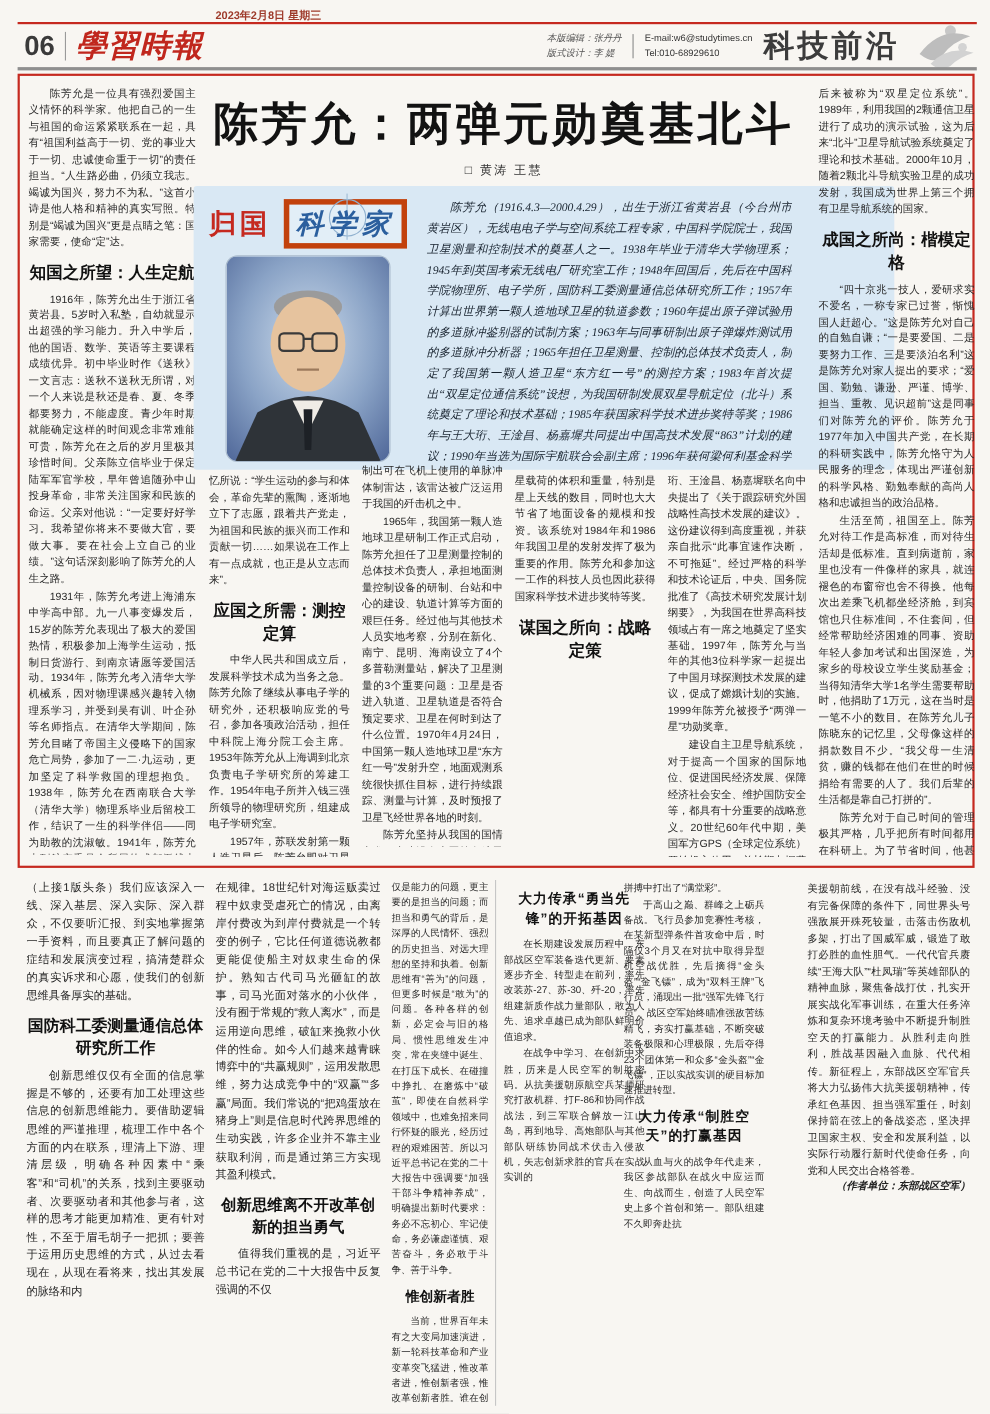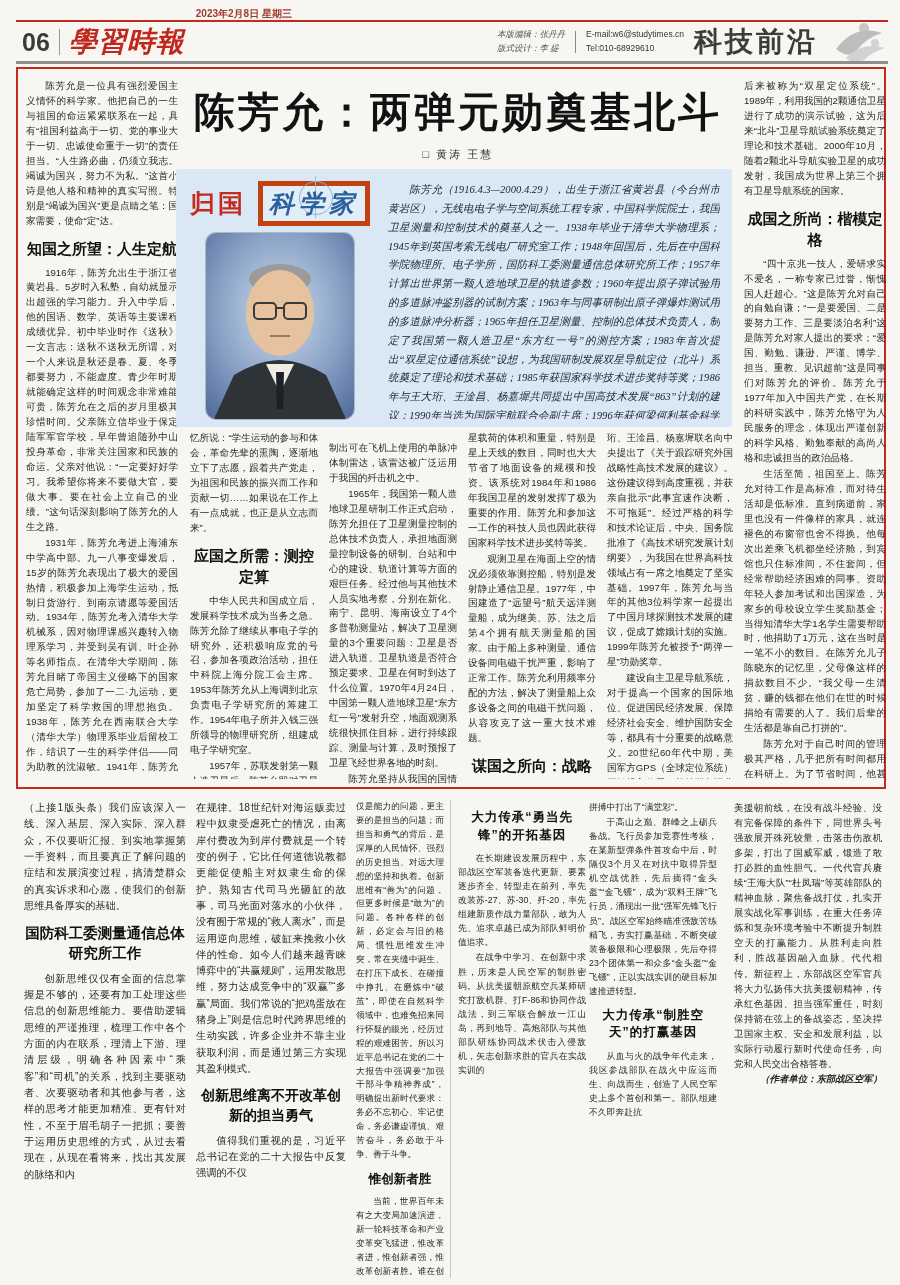--- a/index.html
+++ b/index.html
@@ -21,21 +21,21 @@
   .contact-block{font-size:8.5px;color:#333;line-height:1.6;}
   .vline2{width:1px;height:22px;background:#8a8a8a;}
   .section-name{font-size:28px;font-weight:900;color:#3c3c3c;letter-spacing:3px;}
   .gray-rule{position:absolute;left:16px;right:12px;top:61px;height:3px;background:#8f8f8f;}
   
   .main-box{position:absolute;left:16px;top:67px;width:870px;height:722px;border:2px solid #c5291f;
             box-sizing:border-box;background:#f8f6f2;}
   .headline{position:absolute;left:162px;top:16px;width:556px;margin:0;text-align:center;
             font-size:41px;font-weight:900;letter-spacing:3px;color:#121212;font-family:"Liberation Sans",sans-serif;}
   .byline{position:absolute;left:162px;top:78px;width:556px;text-align:center;font-size:11px;color:#333;letter-spacing:2px;}
-  .bio-block{position:absolute;left:158px;top:100px;width:556px;height:258px;background:#d9e8f4;border-radius:3px;}
+  .bio-block{position:absolute;left:158px;top:100px;width:637px;height:258px;background:#d9e8f4;border-radius:3px;}
   .kicker{position:absolute;left:14px;top:12px;display:flex;align-items:center;gap:12px;}
   .kicker-red{font-size:25px;font-weight:900;color:#c5291f;letter-spacing:3px;}
   .kicker-blue-wrap{position:relative;border:5px solid #c2410c;padding:1px 6px;background:rgba(255,255,255,.25);}
   .kcircle{position:absolute;left:36px;top:-5px;width:32px;height:32px;border:1px solid #8fb0cf;border-radius:50%;}
   .kcross-v{position:absolute;left:52px;top:-10px;width:1px;height:42px;background:#9ebbd6;}
   .kicker-blue{position:relative;font-family:"Liberation Serif","DejaVu Serif",serif;font-style:italic;font-weight:bold;
                font-size:25px;color:#2b5f9e;letter-spacing:5px;}
   .portrait{position:absolute;left:30px;top:64px;width:148px;height:186px;border-radius:10px;overflow:hidden;
             box-shadow:0 0 0 1px rgba(80,100,130,.35);}
   .bio-text{position:absolute;left:212px;top:12px;width:332px;height:238px;overflow:hidden;
@@ -43,32 +43,32 @@
             line-height:1.78;text-align:justify;color:#17222e;text-indent:2em;}
   
   .col{position:absolute;overflow:hidden;text-align:justify;color:#272727;}
   .col .para{margin:0 0 1px 0;text-indent:2em;}
   .col .cont{text-indent:0;}
   .chead{font-weight:bold;text-align:center;text-indent:0;color:#111;line-height:1.4;margin:9px 0 7px 0;}
   .author{font-family:"Liberation Serif","DejaVu Serif",serif;font-weight:bold;font-style:italic;
           text-align:right;text-indent:0;margin-top:6px;color:#222;}
   .c1{left:8px;top:10px;width:152px;height:698px;font-size:9.6px;line-height:1.56;}
   .c2{left:172px;top:362px;width:128px;height:348px;font-size:9.6px;line-height:1.56;}
-  .c3{left:311px;top:372px;width:128px;height:348px;font-size:9.6px;line-height:1.56;}
+  .c3{left:311px;top:353px;width:128px;height:348px;font-size:9.6px;line-height:1.56;}
   .c4{left:450px;top:362px;width:128px;height:348px;font-size:9.6px;line-height:1.56;}
   .c5{left:589px;top:362px;width:126px;height:348px;font-size:9.6px;line-height:1.56;}
   .c6{left:726px;top:10px;width:142px;height:700px;font-size:9.6px;line-height:1.56;}
   .c1 .chead,.c2 .chead,.c4 .chead,.c6 .chead{font-size:15px;}
   
   .a1{left:24px;top:800px;width:162px;height:478px;font-size:10.2px;line-height:1.6;}
   .a2{left:196px;top:800px;width:150px;height:478px;font-size:10.2px;line-height:1.6;}
   .a3{left:356px;top:800px;width:88px;height:478px;font-size:8.6px;line-height:1.62;}
   .bdivider{position:absolute;left:450px;top:800px;width:1px;height:478px;background:#c6c6c6;}
   .b1{left:458px;top:800px;width:128px;height:478px;font-size:8.8px;line-height:1.6;}
-  .b2{left:589px;top:800px;width:128px;height:478px;font-size:8.8px;line-height:1.6;}
+  .b2{left:567px;top:800px;width:128px;height:478px;font-size:8.8px;line-height:1.6;}
   .b3{left:734px;top:800px;width:148px;height:478px;font-size:9.4px;line-height:1.6;}
   .a1 .chead{font-size:14.5px;}
   .a2 .chead{font-size:14px;}
   .a3 .chead{font-size:12.5px;}
   .b1 .chead,.b2 .chead{font-size:12.5px;letter-spacing:1px;}
 </style>
 </head>
 <body>
 
 <div class="page">
@@ -157,21 +157,20 @@
         <div class="para">中华人民共和国成立后，发展科学技术成为当务之急。陈芳允除了继续从事电子学的研究外，还积极响应党的号召，参加各项政治活动，担任中科院上海分院工会主席。1953年陈芳允从上海调到北京负责电子学研究所的筹建工作。1954年电子所并入钱三强所领导的物理研究所，组建成电子学研究室。</div>
         <div class="para">1957年，苏联发射第一颗人造卫星后，陈芳允即对卫星进行了无线电多普勒频率测量，并和天文台的同志一起计算出了卫星的轨道参数，该方法成为以后我国发射人造卫星所采用的跟踪测轨的主要技术之一。1958年，他转向脉冲技术研究，成功研制出国际领先的毫微秒脉冲取样示波器。1963年，陈芳允与同事研制出原子弹爆炸测试用的多道脉冲分析器，该仪器在原子弹的爆炸试验中发挥了重要作用。1964年，他带领团队又研</div>
       </div>
     <div class="col c3">
         <div class="para cont">制出可在飞机上使用的单脉冲体制雷达，该雷达被广泛运用于我国的歼击机之中。</div>
         <div class="para">1965年，我国第一颗人造地球卫星研制工作正式启动，陈芳允担任了卫星测量控制的总体技术负责人，承担地面测量控制设备的研制、台站和中心的建设、轨道计算等方面的艰巨任务。经过他与其他技术人员实地考察，分别在新化、南宁、昆明、海南设立了4个多普勒测量站，解决了卫星测量的3个重要问题：卫星是否进入轨道、卫星轨道是否符合预定要求、卫星在何时到达了什么位置。1970年4月24日，中国第一颗人造地球卫星“东方红一号”发射升空，地面观测系统很快抓住目标，进行持续跟踪、测量与计算，及时预报了卫星飞经世界各地的时刻。</div>
         <div class="para">陈芳允坚持从我国的国情出发，走建设有中国特色航天测控发展之路。1970年4月，我国发射第一颗人造卫星成功后不久便提出发射同步定点通信卫星的计划。陈芳允经过详细调研和计算，提出了用“微波统一测控系统”来作为通信卫星发射和定点保持时的跟踪、测轨、遥测和遥控，而不必将它们分为独立的系统以完成各自的功能。统一系统大大节省了卫</div>
       </div>
     <div class="col c4">
         <div class="para cont">星载荷的体积和重量，特别是星上天线的数目，同时也大大节省了地面设备的规模和投资。该系统对1984年和1986年我国卫星的发射发挥了极为重要的作用。陈芳允和参加这一工作的科技人员也因此获得国家科学技术进步奖特等奖。</div>
-        <div class="para">观测卫星在海面上空的情况必须依靠测控船，特别是发射静止通信卫星。1977年，中国建造了“远望号”航天远洋测量船，成为继美、苏、法之后第4个拥有航天测量船的国家。由于船上多种测量、通信设备间电磁干扰严重，影响了正常工作。陈芳允利用频率分配的方法，解决了测量船上众多设备之间的电磁干扰问题，从容攻克了这一重大技术难题。</div>
         <div class="chead">谋国之所向：战略定策</div>
       </div>
     <div class="col c5">
         <div class="para cont">珩、王淦昌、杨嘉墀联名向中央提出了《关于跟踪研究外国战略性高技术发展的建议》。这份建议得到高度重视，并获亲自批示“此事宜速作决断，不可拖延”。经过严格的科学和技术论证后，中央、国务院批准了《高技术研究发展计划纲要》，为我国在世界高科技领域占有一席之地奠定了坚实基础。1997年，陈芳允与当年的其他3位科学家一起提出了中国月球探测技术发展的建议，促成了嫦娥计划的实施。1999年陈芳允被授予“两弹一星”功勋奖章。</div>
         <div class="para">建设自主卫星导航系统，对于提高一个国家的国际地位、促进国民经济发展、保障经济社会安全、维护国防安全等，都具有十分重要的战略意义。20世纪60年代中期，美国军方GPS（全球定位系统）开始投入使用，并长期占据垄断地位。为了打破受制于人的局面，20世纪80年代，陈芳允开始致力于研制我国自己的“GPS”。1983年，陈芳允等科学家提出利用2颗同步定点卫星进行定位导航的设想，只用2颗卫星即可完成基本定位功能，这是根据我国自己的需求和当时经济实力确定的，该系统</div>
       </div>
     <div class="col c6">
         <div class="para cont">后来被称为“双星定位系统”。1989年，利用我国的2颗通信卫星进行了成功的演示试验，这为后来“北斗”卫星导航试验系统奠定了理论和技术基础。2000年10月，随着2颗北斗导航实验卫星的成功发射，我国成为世界上第三个拥有卫星导航系统的国家。</div>
         <div class="chead">成国之所尚：楷模定格</div>
         <div class="para">“四十京兆一技人，爱研求实不爱名，一称专家已过誉，惭愧国人赶超心。”这是陈芳允对自己的自勉自谦；“一是要爱国、二是要努力工作、三是要淡泊名利”这是陈芳允对家人提出的要求；“爱国、勤勉、谦逊、严谨、博学、担当、重教、见识超前”这是同事们对陈芳允的评价。陈芳允于1977年加入中国共产党，在长期的科研实践中，陈芳允恪守为人民服务的理念，体现出严谨创新的科学风格、勤勉奉献的高尚人格和忠诚担当的政治品格。</div>

